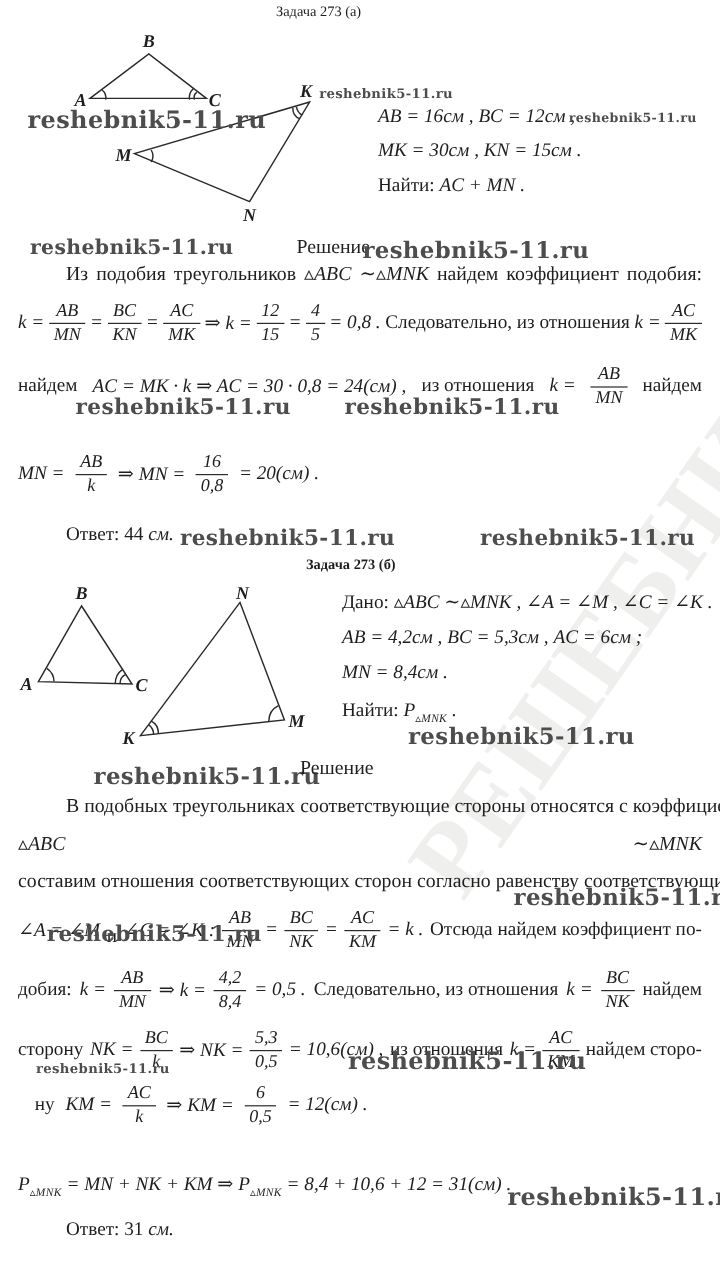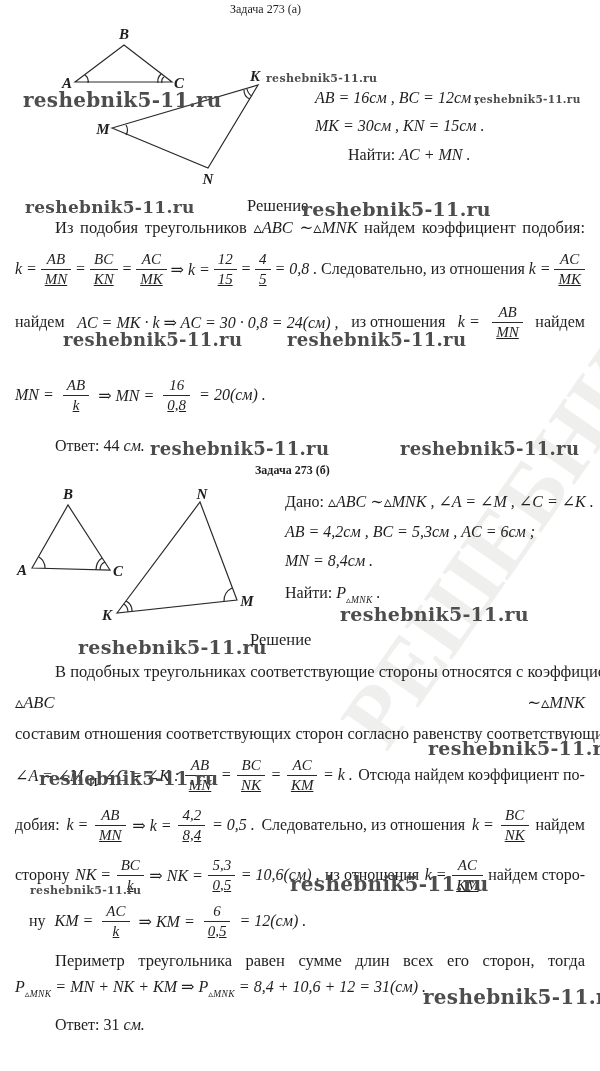--- a/index.html
+++ b/index.html
@@ -14,21 +14,21 @@
   .jl{text-align-last:justify;}
   .ind{text-indent:40px;}
   .fline{position:absolute;display:flex;align-items:center;font-size:16px;height:46px;}
   .fline.sb{justify-content:space-between;}
   .fline.lg{gap:9px;}
   .mt{font-style:italic;white-space:nowrap;}
   .rt{font-style:normal;white-space:nowrap;}
   .frac{display:inline-block;text-align:center;vertical-align:middle;font-style:italic;
         font-size:15px;line-height:1.12;}
   .fnum{display:block;padding:0 4px 1px;border-bottom:1.2px solid #2a2a2a;}
-  .fden{display:block;padding:1px 4px 0;text-decoration:underline;}
+  .fden{display:block;padding:1px 4px 0;}
   .sub{font-size:9.5px;font-style:italic;vertical-align:-5px;letter-spacing:.3px;}
   .lowered{margin-top:12px;}
   .wm{position:absolute;font-weight:bold;color:#4d4d4d;white-space:nowrap;
       font-family:"DejaVu Serif",serif;letter-spacing:.3px;}
   .ghost{position:absolute;font-weight:bold;font-size:88px;color:rgba(140,140,128,0.14);
          transform:rotate(-55deg);white-space:nowrap;}
   svg{position:absolute;overflow:visible;}
   svg path, svg line{stroke:#2a2a2a;stroke-width:1.2;fill:none;}
   svg text{font-family:"Liberation Serif","DejaVu Serif",serif;font-style:italic;
            font-weight:bold;font-size:15px;fill:#1e1e1e;text-anchor:middle;}
@@ -58,21 +58,21 @@
     <text x="196" y="160">N</text>
     <text x="243" y="57">K</text>
   </svg>
 
   <div class="wm" style="left:23px;top:88px;font-size:20px;">reshebnik5-11.ru</div>
   <div class="wm" style="left:266px;top:72px;font-size:11px;">reshebnik5-11.ru</div>
 
   <div class="t math" style="left:315px;top:89px;">AB = 16см , BC = 12см ,</div>
   <div class="wm" style="left:474px;top:93px;font-size:10.5px;">reshebnik5-11.ru</div>
   <div class="t math" style="left:315px;top:117px;">MK = 30см , KN = 15см .</div>
-  <div class="t" style="left:315px;top:146px;margin-left:33px;">
+  <div class="t" style="left:315px;top:146px;">
     <span class="lab">Найти:</span>
     <span class="math">AC + MN .</span>
   </div>
 
   <div class="t heading" style="left:247px;top:196px;">Решение</div>
   <div class="wm" style="left:25px;top:197px;font-size:17px;">reshebnik5-11.ru</div>
   <div class="wm" style="left:302px;top:198px;font-size:19px;">reshebnik5-11.ru</div>
 
   <div class="para jl ind" style="left:15px;top:215px;width:570px;line-height:26px;">
     <span class="rt">Из подобия треугольников</span>
@@ -271,23 +271,20 @@
         <span class="fden">k</span>
       </span>
     <span class="mt">⇒ KM =</span>
     <span class="frac">
         <span class="fnum">6</span>
         <span class="fden">0,5</span>
       </span>
     <span class="mt">= 12(см) .</span>
   </div>
 
-  <div class="para jl ind" style="left:15px;top:948px;width:570px;line-height:26px;">
-    <span class="rt">Периметр треугольника равен сумме длин всех его сторон, тогда</span>
-  </div>
 
   <div class="t" style="left:15px;top:977px;">
     <span class="math">P</span><span class="sub">▵MNK</span>
     <span class="math">= MN + NK + KM ⇒ P</span><span class="sub">▵MNK</span>
     <span class="math">= 8,4 + 10,6 + 12 = 31(см) .</span>
   </div>
   <div class="wm" style="left:423px;top:985px;font-size:20px;">reshebnik5-11.ru</div>
 
   <div class="t" style="left:55px;top:1016px;">
     <span class="lab">Ответ: 31</span>

